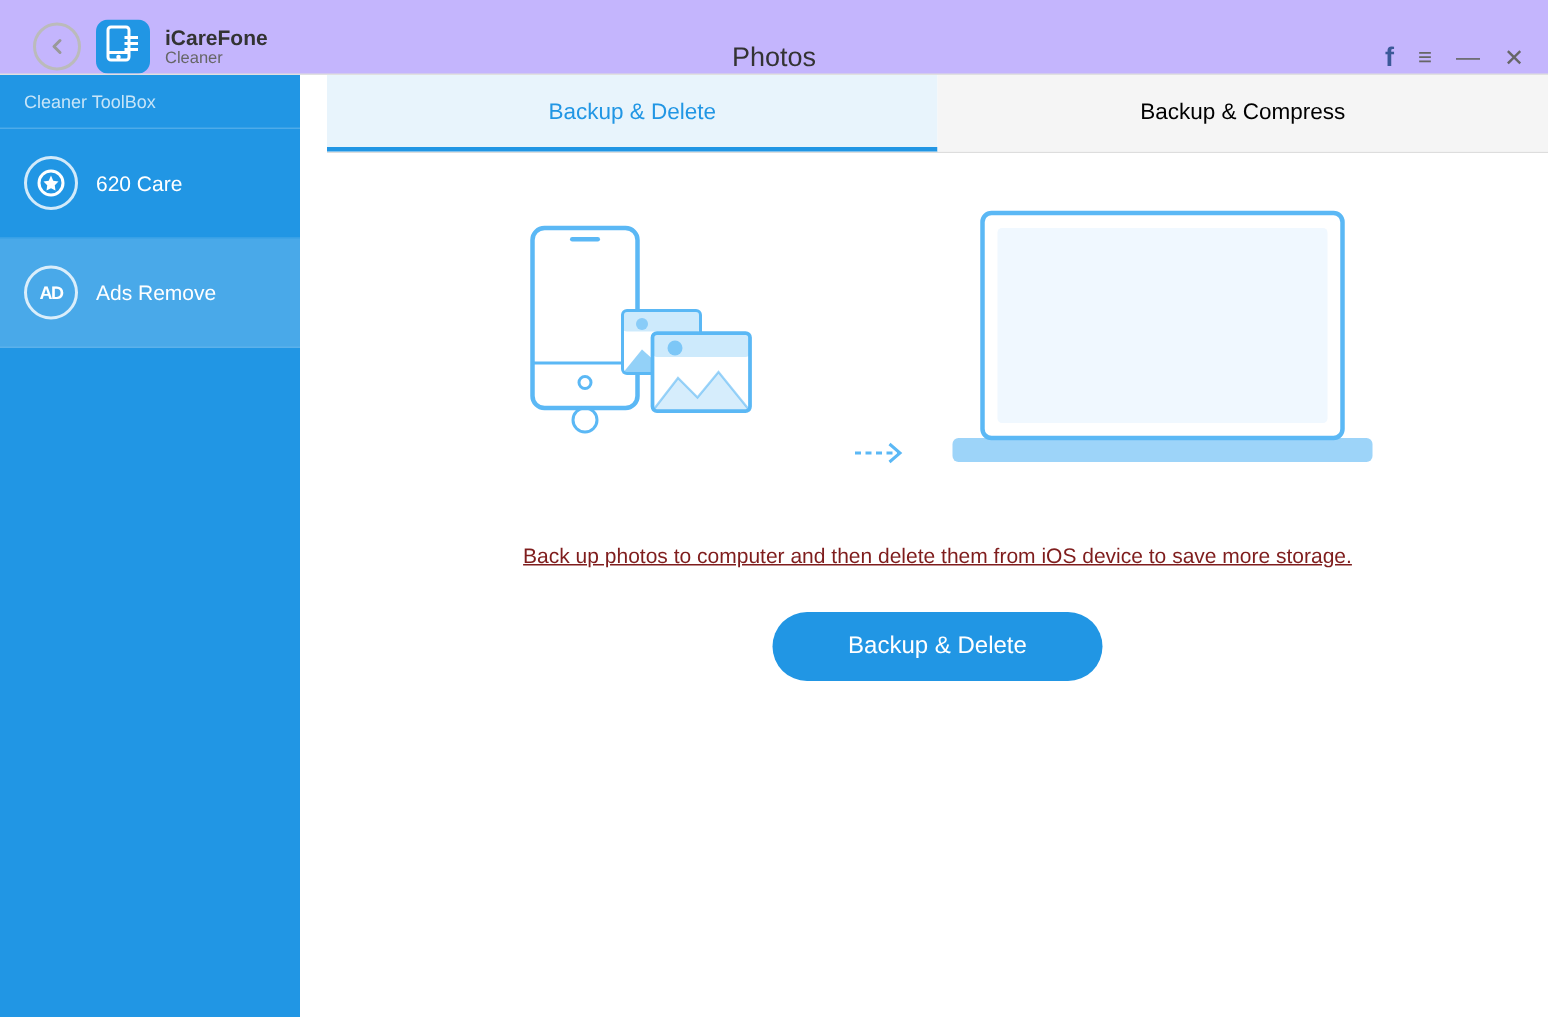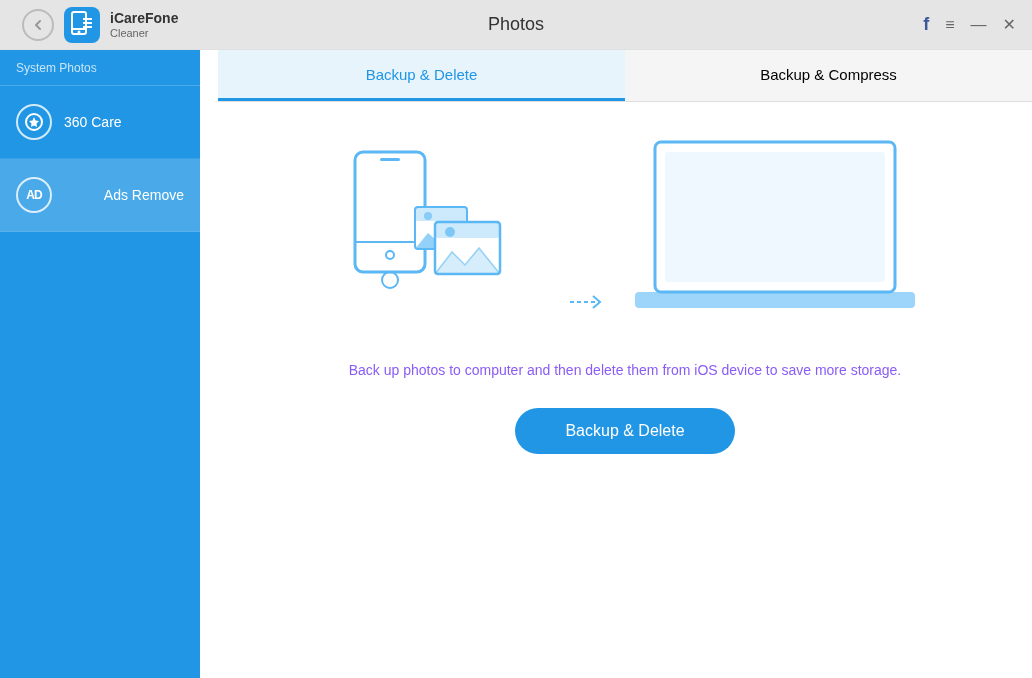--- a/index.html
+++ b/index.html
@@ -1,22 +1,22 @@
 <!DOCTYPE html>
 <html><head>
   <meta charset="utf-8">
   <style>
     * { margin: 0; padding: 0; box-sizing: border-box; }
     body { width: 1032px; height: 678px; font-family: 'Segoe UI', Arial, sans-serif; overflow: hidden; display: flex; flex-direction: column; }
 
     .titlebar {
       height: 50px;
-      background: #e5e5e5;
-      display: flex;
-      align-items: center;
+      background: #c4b5fd;
+      display: flex;
+      align-items: flex-end;
       justify-content: space-between;
       border-bottom: 1px solid #e0e0e0;
       position: relative;
     }
     .titlebar-left {
       display: flex;
       align-items: center;
       gap: 10px;
       padding-left: 12px;
     }
@@ -70,21 +70,21 @@
     }
     .sidebar-item {
       display: flex;
       align-items: center;
       gap: 12px;
       padding: 18px 16px;
       cursor: pointer;
       color: #fff;
       border-bottom: 1px solid rgba(255,255,255,0.1);
     }
-    .sidebar-item.active { background: rgba(255,255,255,0.18); justify-content: space-between; }
+    .sidebar-item.active { background: rgba(255,255,255,0.18); }
     .sidebar-icon {
       width: 36px;
       height: 36px;
       border-radius: 50%;
       border: 2px solid rgba(255,255,255,0.8);
       display: flex;
       align-items: center;
       justify-content: center;
       flex-shrink: 0;
       font-size: 16px;
@@ -146,23 +146,24 @@
       display: flex;
       align-items: flex-end;
       justify-content: center;
       gap: 20px;
       margin-bottom: 30px;
     }
 
     
     .sub-text {
       font-size: 14px;
-      color: #8b5cf6;
+      color: #7f1d1d;
       margin-bottom: 30px;
       text-align: center;
+      text-decoration: underline;
     }
 
     
     .backup-btn {
       background: #2196e4;
       color: #fff;
       border: none;
       border-radius: 25px;
       padding: 14px 50px;
       font-size: 16px;
@@ -215,30 +216,30 @@
     <span style="font-weight:bold;font-size:18px;color:#3b5998;cursor:pointer;">f</span>
     <span class="win-btn">≡</span>
     <span class="win-btn">—</span>
     <span class="win-btn">✕</span>
   </div>
 </div>
 
 <div class="main-container">
 
   <div class="sidebar">
-    <div class="sidebar-header">System Photos</div>
+    <div class="sidebar-header">Cleaner ToolBox</div>
 
     <div class="sidebar-item">
       <div class="sidebar-icon">
         <svg width="20" height="20" viewBox="0 0 20 20" fill="none" xmlns="http://www.w3.org/2000/svg">
           <circle cx="10" cy="10" r="8" stroke="white" stroke-width="2"></circle>
           <path d="M10 5 L11.5 8.5 L15 9 L12.5 11.5 L13 15 L10 13.5 L7 15 L7.5 11.5 L5 9 L8.5 8.5 Z" fill="white"></path>
         </svg>
       </div>
-      <span class="sidebar-label">360 Care</span>
+      <span class="sidebar-label">620 Care</span>
     </div>
 
     <div class="sidebar-item active">
       <div class="sidebar-icon" style="font-size:12px;font-weight:bold;letter-spacing:-1px;">AD</div>
       <span class="sidebar-label">Ads Remove</span>
     </div>
 
   </div>
 
   <div class="content">

